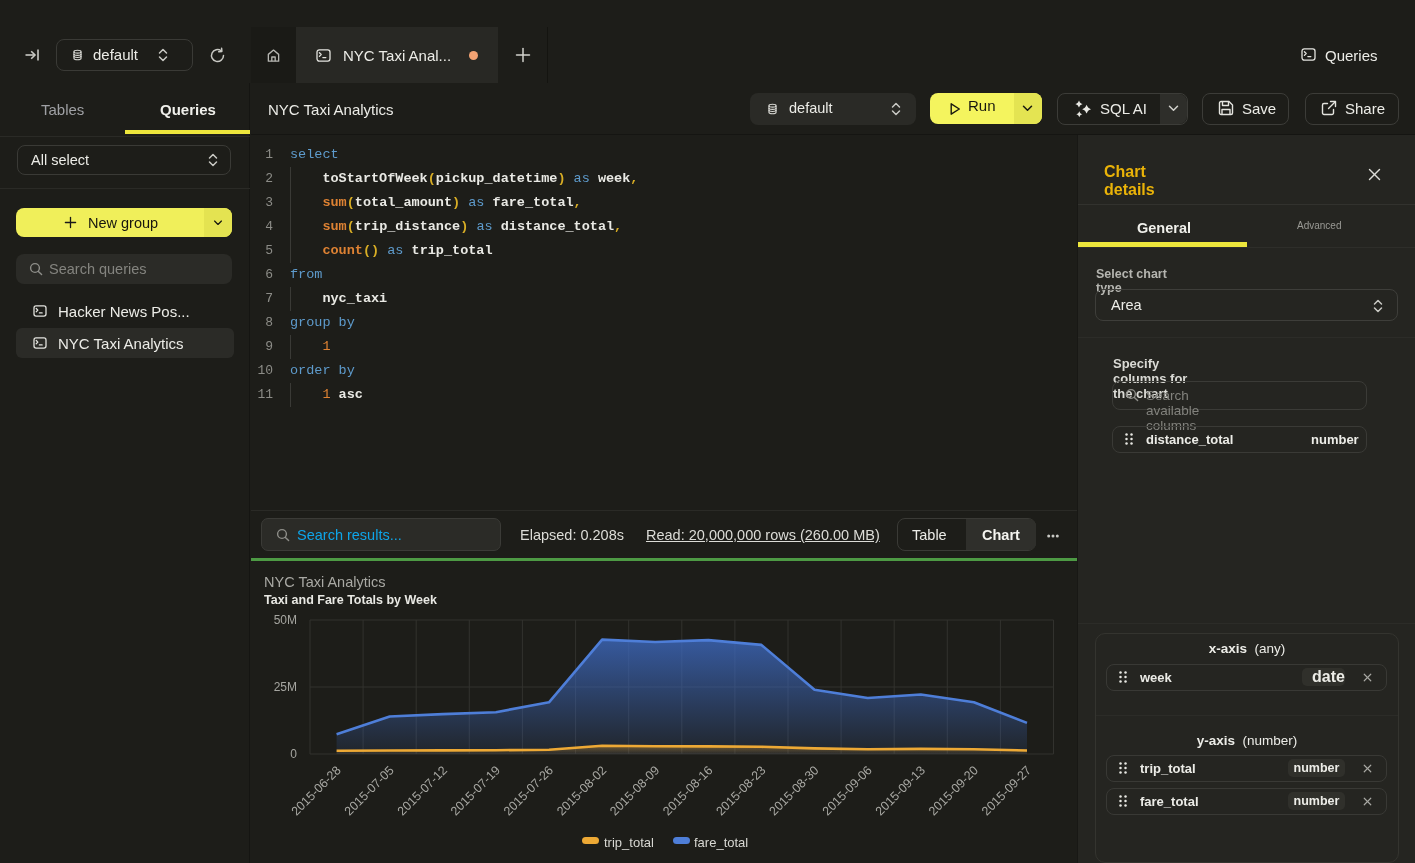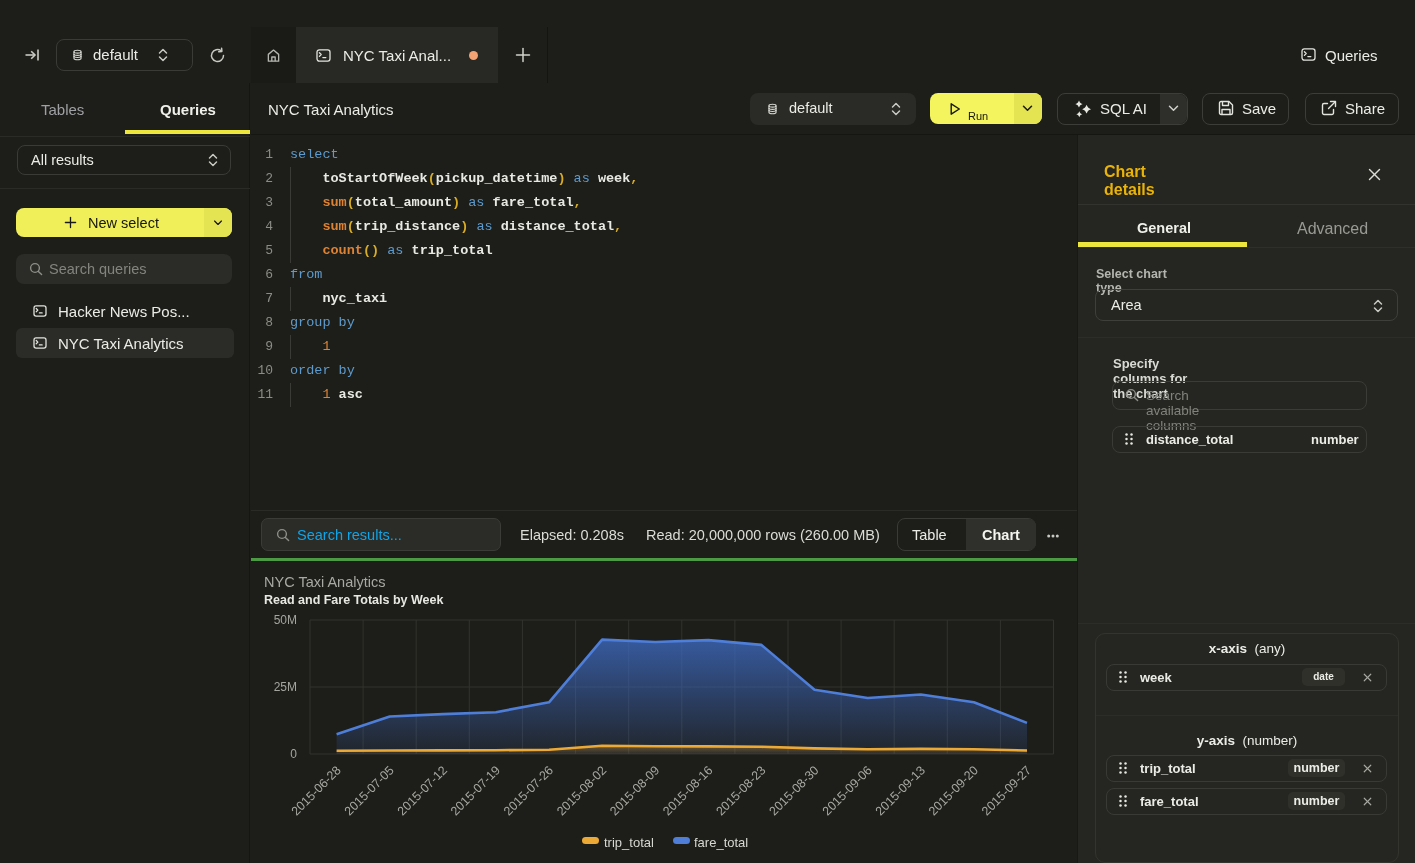--- a/index.html
+++ b/index.html
@@ -67,34 +67,34 @@
   </svg>
   <div class="abs" style="left:1325px;top:20px;font-size:15px;color:#ecece7;">Queries</div>
 
   <div class="abs" style="left:0;top:56px;width:250px;height:807px;background:#1d1d19;border-right:1px solid #151512;"></div>
   <div class="abs" style="left:0;top:56px;width:250px;height:54px;border-bottom:1px solid #2a2a26;"></div>
   <div class="abs" style="left:41px;top:74px;font-size:15px;color:#9fa0a4;">Tables</div>
   <div class="abs" style="left:160px;top:74px;font-size:15px;font-weight:700;color:#f0f0eb;">Queries</div>
   <div class="abs" style="left:125px;top:103px;width:125px;height:4px;background:#ede63c;"></div>
 
   <div class="abs" style="left:17px;top:118px;width:214px;height:30px;border:1px solid #3a3a36;border-radius:8px;"></div>
-  <div class="abs" style="left:31px;top:125px;font-size:14.5px;color:#ecece7;">All results</div>
+  <div class="abs" style="left:31px;top:125px;font-size:14.5px;color:#ecece7;">All select</div>
   <svg class="abs" style="left:207px;top:125px" width="12" height="16" viewBox="0 0 12 16" fill="none" stroke="#c9c9c4" stroke-width="1.5" stroke-linecap="round" stroke-linejoin="round">
     <path d="M2.5 6 L6 2.5 L9.5 6"></path>
       <path d="M2.5 10 L6 13.5 L9.5 10"></path>
   </svg>
   <div class="abs" style="left:0;top:161px;width:250px;height:1px;background:#2a2a26;"></div>
 
   <div class="abs" style="left:16px;top:181px;width:216px;height:29px;background:#f0ef5a;border-radius:8px;"></div>
   <div class="abs" style="left:204px;top:181px;width:28px;height:29px;background:#e4e351;border-radius:0 8px 8px 0;"></div>
   <svg class="abs" style="left:64px;top:189px" width="13" height="13" viewBox="0 0 14 14" stroke="#191919" stroke-width="1.4" stroke-linecap="round">
     <path d="M7 1.5 V12.5"></path>
       <path d="M1.5 7 H12.5"></path>
   </svg>
-  <div class="abs" style="left:88px;top:188px;font-size:14.5px;color:#16160f;">New select</div>
+  <div class="abs" style="left:88px;top:188px;font-size:14.5px;color:#16160f;">New group</div>
   <svg class="abs" style="left:213px;top:193px" width="10" height="6" viewBox="0 0 11 7" fill="none" stroke="#16160f" stroke-width="1.4" stroke-linecap="round" stroke-linejoin="round">
     <path d="M1.5 1.2 L5.5 5.2 L9.5 1.2"></path>
   </svg>
 
   <div class="abs" style="left:16px;top:227px;width:216px;height:30px;background:#2b2b27;border-radius:8px;"></div>
   <svg class="abs" style="left:29px;top:235px" width="14" height="14" viewBox="0 0 14 14" fill="none" stroke="#8e8e89" stroke-width="1.4">
     <circle cx="6" cy="6" r="4.4"></circle>
       <path d="M9.4 9.4 L12.6 12.6" stroke-linecap="round"></path>
   </svg>
   <div class="abs" style="left:49px;top:234px;font-size:14.5px;color:#84847f;">Search queries</div>
@@ -126,21 +126,21 @@
   <svg class="abs" style="left:890px;top:74px" width="12" height="16" viewBox="0 0 12 16" fill="none" stroke="#c9c9c4" stroke-width="1.5" stroke-linecap="round" stroke-linejoin="round">
     <path d="M2.5 6 L6 2.5 L9.5 6"></path>
       <path d="M2.5 10 L6 13.5 L9.5 10"></path>
   </svg>
 
   <div class="abs" style="left:930px;top:66px;width:112px;height:31px;background:#f4f45e;border-radius:8px;"></div>
   <div class="abs" style="left:1014px;top:66px;width:28px;height:31px;background:#e4e452;border-radius:0 8px 8px 0;"></div>
   <svg class="abs" style="left:949px;top:75px" width="12" height="14" viewBox="0 0 12 14" fill="none" stroke="#18180f" stroke-width="1.4" stroke-linejoin="round">
     <path d="M2.2 1.8 L10.3 7 L2.2 12.2 Z"></path>
   </svg>
-  <div class="abs" style="left:968px;top:83px;font-size:11px;color:#18180f;">Run</div>
+  <div class="abs" style="left:968px;top:70px;font-size:15px;color:#18180f;">Run</div>
   <svg class="abs" style="left:1022px;top:78px" width="11" height="7" viewBox="0 0 11 7" fill="none" stroke="#18180f" stroke-width="1.5" stroke-linecap="round" stroke-linejoin="round">
     <path d="M1.5 1.2 L5.5 5.2 L9.5 1.2"></path>
   </svg>
 
   <div class="abs" style="left:1057px;top:66px;width:131px;height:32px;border:1px solid #3c3c38;border-radius:8px;"></div>
   <div class="abs" style="left:1160px;top:67px;width:27px;height:30px;background:#2e2e2a;border-radius:0 8px 8px 0;"></div>
   <svg class="abs" style="left:1074px;top:72px" width="18" height="20" viewBox="0 0 18 20" fill="#e8e8e3">
     <path d="M5 1.4 C6.152 3.848 6.152 3.848 8.6 5 C6.152 6.152 6.152 6.152 5 8.6 C3.848 6.152 3.848 6.152 1.4 5 C3.848 3.848 3.848 3.848 5 1.4 Z"></path>
     <path d="M12.6 5.799999999999999 C14.008 8.792 14.008 8.792 17.0 10.2 C14.008 11.607999999999999 14.008 11.607999999999999 12.6 14.6 C11.192 11.607999999999999 11.192 11.607999999999999 8.2 10.2 C11.192 8.792 11.192 8.792 12.6 5.799999999999999 Z"></path>
     <path d="M5.3 12.2 C6.26 14.239999999999998 6.26 14.239999999999998 8.3 15.2 C6.26 16.16 6.26 16.16 5.3 18.2 C4.34 16.16 4.34 16.16 2.3 15.2 C4.34 14.239999999999998 4.34 14.239999999999998 5.3 12.2 Z"></path>
@@ -197,34 +197,34 @@
     <span class="n">1</span> asc</div>
 
   <div class="abs" style="left:251px;top:483px;width:826px;height:1px;background:#2a2a26;"></div>
   <div class="abs" style="left:261px;top:491px;width:240px;height:33px;border:1px solid #3b3b37;border-radius:7px;background:#2b2b27;"></div>
   <svg class="abs" style="left:276px;top:501px" width="14" height="14" viewBox="0 0 14 14" fill="none" stroke="#8e8e89" stroke-width="1.4">
     <circle cx="6" cy="6" r="4.4"></circle>
       <path d="M9.4 9.4 L12.6 12.6" stroke-linecap="round"></path>
   </svg>
   <div class="abs" style="left:297px;top:500px;font-size:14.5px;color:#0ea5e9;">Search results...</div>
   <div class="abs" style="left:520px;top:500px;font-size:14.5px;color:#dcdcd7;">Elapsed: 0.208s</div>
-  <div class="abs" style="left:646px;top:500px;font-size:14.5px;color:#dcdcd7;">Read: 20,000,000 rows (260.00 MB)</div>
+  <div class="abs" style="left:646px;top:500px;font-size:14.5px;color:#dcdcd7;text-decoration:underline;">Read: 20,000,000 rows (260.00 MB)</div>
   <div class="abs" style="left:897px;top:491px;width:139px;height:33px;border:1px solid #3a3a36;border-radius:8px;"></div>
   <div class="abs" style="left:912px;top:500px;font-size:14.5px;color:#ecece7;">Table</div>
   <div class="abs" style="left:966px;top:492px;width:70px;height:31px;background:#2f2f2b;border-radius:0 7px 7px 0;"></div>
   <div class="abs" style="left:982px;top:500px;font-size:14.5px;font-weight:700;color:#f5f5f0;">Chart</div>
   <svg class="abs" style="left:1047px;top:507px" width="12" height="4" viewBox="0 0 12 4" fill="#c9c9c4">
     <circle cx="1.7" cy="2" r="1.5"></circle>
       <circle cx="6" cy="2" r="1.5"></circle>
       <circle cx="10.3" cy="2" r="1.5"></circle>
   </svg>
   <div class="abs" style="left:251px;top:531px;width:827px;height:2.5px;background:#4d9a44;"></div>
 
   <div class="abs" style="left:264px;top:547px;font-size:14.5px;color:#a9a9a4;">NYC Taxi Analytics</div>
-  <div class="abs" style="left:264px;top:566px;font-size:12.5px;font-weight:700;color:#e8e8e3;">Read and Fare Totals by Week</div>
+  <div class="abs" style="left:264px;top:566px;font-size:12.5px;font-weight:700;color:#e8e8e3;">Taxi and Fare Totals by Week</div>
   <svg class="abs" style="left:251px;top:533px" width="826" height="330" viewBox="0 0 826 330">
     <defs>
       <linearGradient id="bg1" gradientUnits="userSpaceOnUse" x1="0" y1="60" x2="0" y2="194">
         <stop offset="0" stop-color="#3e6cc6" stop-opacity="0.88"></stop>
         <stop offset="1" stop-color="#3e6cc6" stop-opacity="0.10"></stop>
       </linearGradient>
       <linearGradient id="yg1" gradientUnits="userSpaceOnUse" x1="0" y1="182" x2="0" y2="194">
         <stop offset="0" stop-color="#e0a032" stop-opacity="0.55"></stop>
         <stop offset="1" stop-color="#e0a032" stop-opacity="0.05"></stop>
       </linearGradient>
@@ -280,21 +280,21 @@
   <div class="abs" style="left:251px;top:107px;width:1164px;height:1px;background:#151512;"></div>
   <div class="abs" style="left:1077px;top:108px;width:338px;height:755px;background:#252521;border-left:1px solid #181815;"></div>
   <div class="abs" style="left:1104px;top:136px;font-size:16px;font-weight:700;color:#eab308;">Chart details</div>
   <svg class="abs" style="left:1368px;top:141px" width="13" height="13" viewBox="0 0 13 13" stroke="#dcdcd7" stroke-width="1.4" stroke-linecap="round">
     <path d="M1.5 1.5 L11.5 11.5"></path>
       <path d="M11.5 1.5 L1.5 11.5"></path>
   </svg>
   <div class="abs" style="left:1078px;top:177px;width:337px;height:1px;background:#32322e;"></div>
   <div class="abs" style="left:1078px;top:177px;width:337px;height:44px;border-bottom:1px solid #2e2e2a;"></div>
   <div class="abs" style="left:1137px;top:193px;font-size:14.5px;font-weight:700;color:#f0f0eb;">General</div>
-  <div class="abs" style="left:1297px;top:193px;font-size:16px;color:#9a9a95;">Advanced</div>
+  <div class="abs" style="left:1297px;top:193px;font-size:10px;color:#9a9a95;">Advanced</div>
   <div class="abs" style="left:1078px;top:215px;width:169px;height:5px;background:#ede63c;"></div>
 
   <div class="abs" style="left:1096px;top:240px;font-size:12.5px;font-weight:700;color:#b5b5b0;">Select chart type</div>
   <div class="abs" style="left:1095px;top:262px;width:303px;height:32px;border:1px solid #3e3e3a;border-radius:8px;"></div>
   <div class="abs" style="left:1111px;top:270px;font-size:14.5px;color:#ecece7;">Area</div>
   <svg class="abs" style="left:1372px;top:271px" width="12" height="16" viewBox="0 0 12 16" fill="none" stroke="#c9c9c4" stroke-width="1.5" stroke-linecap="round" stroke-linejoin="round">
     <path d="M2.5 6 L6 2.5 L9.5 6"></path>
       <path d="M2.5 10 L6 13.5 L9.5 10"></path>
   </svg>
   <div class="abs" style="left:1078px;top:310px;width:337px;height:1px;background:#2c2c28;"></div>
@@ -325,21 +325,21 @@
   <div class="abs" style="left:1106px;top:637px;width:281px;height:27px;border:1px solid #393935;border-radius:8px;"></div>
   <svg class="abs" style="left:1118px;top:643px" width="10" height="14" viewBox="0 0 10 14" fill="#e8e8e3">
     <circle cx="2.5" cy="2.5" r="1.25"></circle>
       <circle cx="7.5" cy="2.5" r="1.25"></circle>
     <circle cx="2.5" cy="7" r="1.25"></circle>
       <circle cx="7.5" cy="7" r="1.25"></circle>
     <circle cx="2.5" cy="11.5" r="1.25"></circle>
       <circle cx="7.5" cy="11.5" r="1.25"></circle>
   </svg>
   <div class="abs" style="left:1140px;top:643px;font-size:13px;font-weight:700;color:#ecece7;">week</div>
-  <div class="abs" style="left:1302px;top:641px;width:43px;height:18px;background:#30302b;border-radius:5px;text-align:center;font-size:10px;font-weight:700;color:#ecece7;line-height:18px;">date</div>
+  <div class="abs" style="left:1302px;top:641px;width:43px;height:18px;background:#30302b;border-radius:5px;text-align:right;font-size:16px;font-weight:700;color:#ecece7;line-height:18px;">date</div>
   <svg class="abs" style="left:1363px;top:646px" width="9" height="9" viewBox="0 0 11 11" stroke="#a8a8a3" stroke-width="1.4" stroke-linecap="round">
     <path d="M1.5 1.5 L9.5 9.5"></path>
       <path d="M9.5 1.5 L1.5 9.5"></path>
   </svg>
   <div class="abs" style="left:1096px;top:688px;width:302px;height:1px;background:#2c2c28;"></div>
   <div class="abs" style="left:1095px;top:706px;width:304px;text-align:center;font-size:13.5px;color:#ecece7;"><b>y-axis</b>&nbsp;&nbsp;(number)</div>
 
   <div class="abs" style="left:1106px;top:728px;width:281px;height:27px;border:1px solid #393935;border-radius:8px;"></div>
   <svg class="abs" style="left:1118px;top:734px" width="10" height="14" viewBox="0 0 10 14" fill="#e8e8e3">
     <circle cx="2.5" cy="2.5" r="1.25"></circle>

